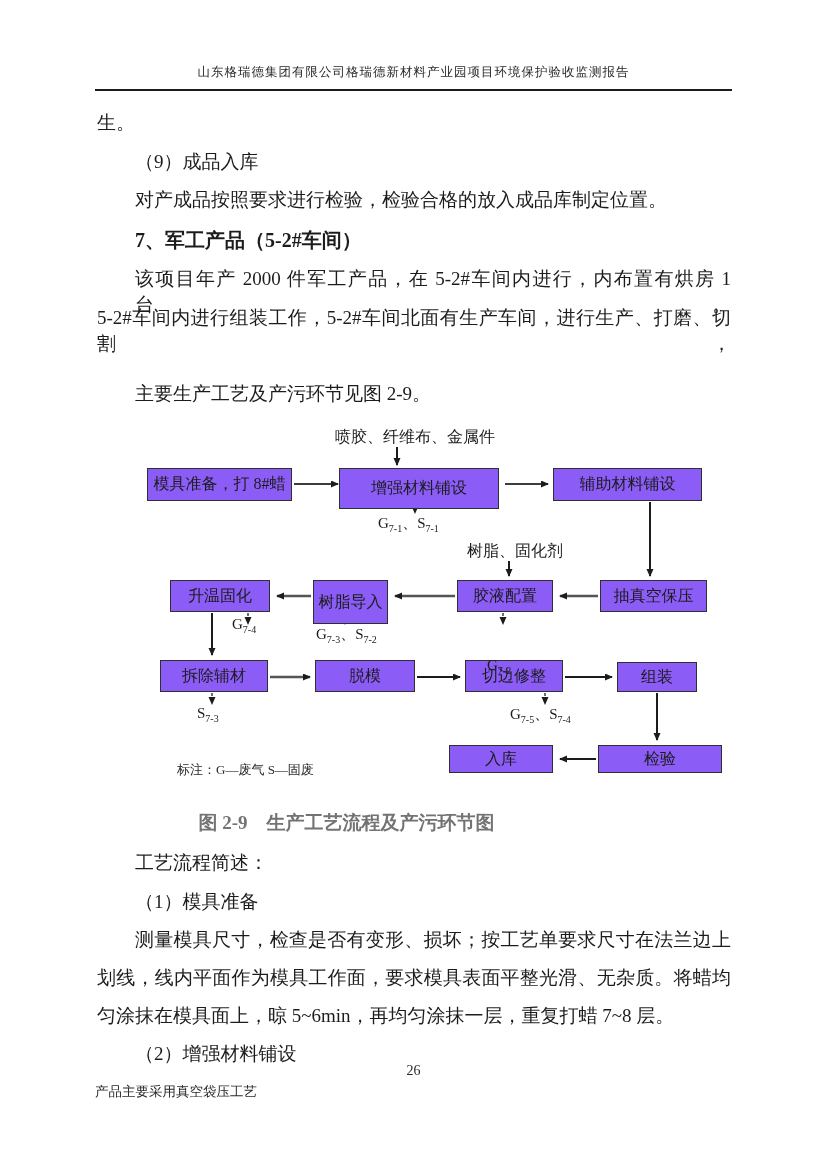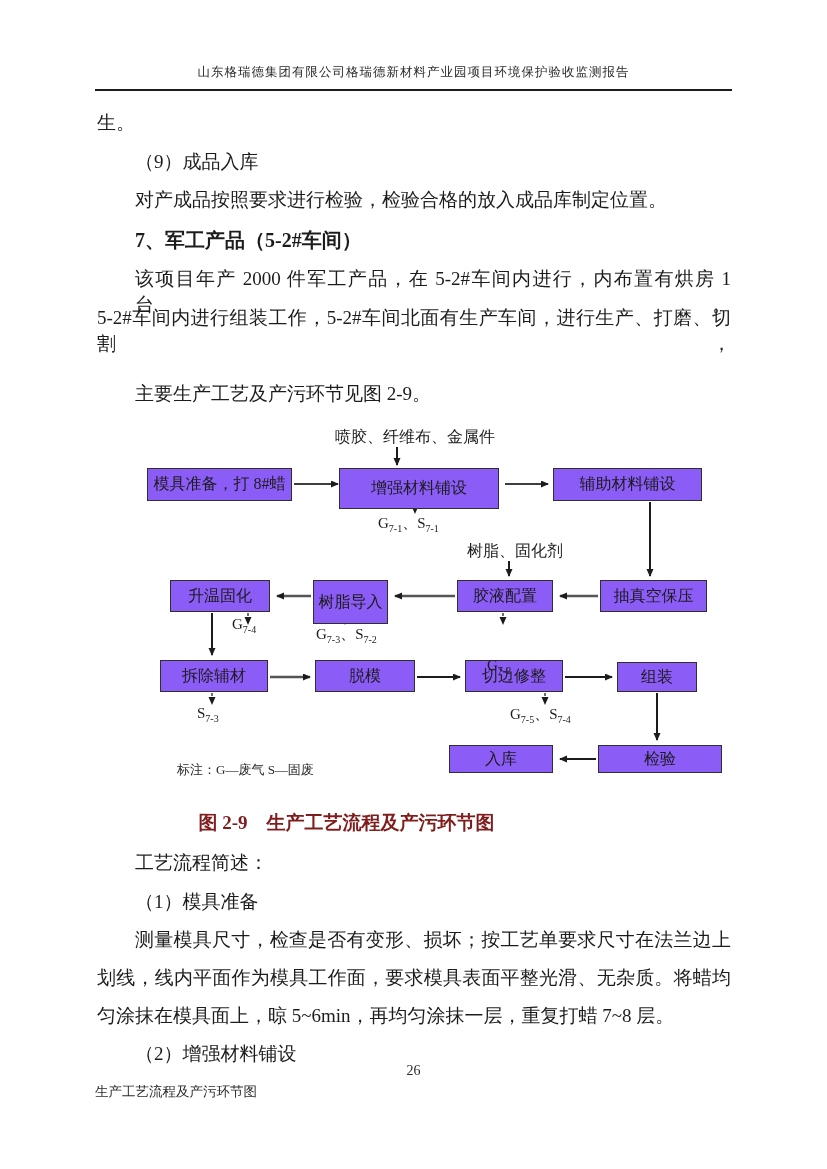--- a/index.html
+++ b/index.html
@@ -33,21 +33,21 @@
     font-size:16px;color:#1c1c1c;
     box-sizing:border-box;
     white-space:nowrap;
   }
   .fc-label{position:absolute;font-size:16px;color:#1c1c1c;white-space:nowrap;}
   .fc-em{position:absolute;font-size:15px;color:#1c1c1c;white-space:nowrap;}
   .fc-em sub{font-size:10px;}
   .fc-legend{position:absolute;font-size:13px;color:#2a2a2a;white-space:nowrap;}
   .caption{
     left:0;top:810px;width:693px;text-align:center;
-    font-size:19px;font-weight:bold;color:#7f1d1d;
+    font-size:19px;font-weight:bold;color:#737373;
   }
   .footer-num{left:0;top:1063px;width:827px;text-align:center;font-size:14px;color:#2a2a2a;}
   .footer-co{left:95px;top:1083px;font-size:13.5px;color:#2a2a2a;}
   svg.fc-arrows{position:absolute;left:0;top:425px;width:827px;height:365px;}
 </style>
 </head>
 <body>
 
 <div class="page">
 
@@ -121,15 +121,15 @@
   <div class="abs caption">图 2-9　生产工艺流程及产污环节图</div>
 
   <div class="abs bodyline" style="left:135px;top:850px;">工艺流程简述：</div>
   <div class="abs bodyline" style="left:135px;top:889px;">（1）模具准备</div>
   <div class="abs bodyline just" style="left:135px;top:927px;width:596px;">测量模具尺寸，检查是否有变形、损坏；按工艺单要求尺寸在法兰边上</div>
   <div class="abs bodyline just" style="left:97px;top:965px;width:634px;">划线，线内平面作为模具工作面，要求模具表面平整光滑、无杂质。将蜡均</div>
   <div class="abs bodyline" style="left:97px;top:1003px;">匀涂抹在模具面上，晾 5~6min，再均匀涂抹一层，重复打蜡 7~8 层。</div>
   <div class="abs bodyline" style="left:135px;top:1041px;">（2）增强材料铺设</div>
 
   <div class="abs footer-num">26</div>
-  <div class="abs footer-co">生产工艺流程及产污环节图</div>
+  <div class="abs footer-co">产品主要采用真空袋压工艺</div>
 
 </div>
 
 </body></html>

